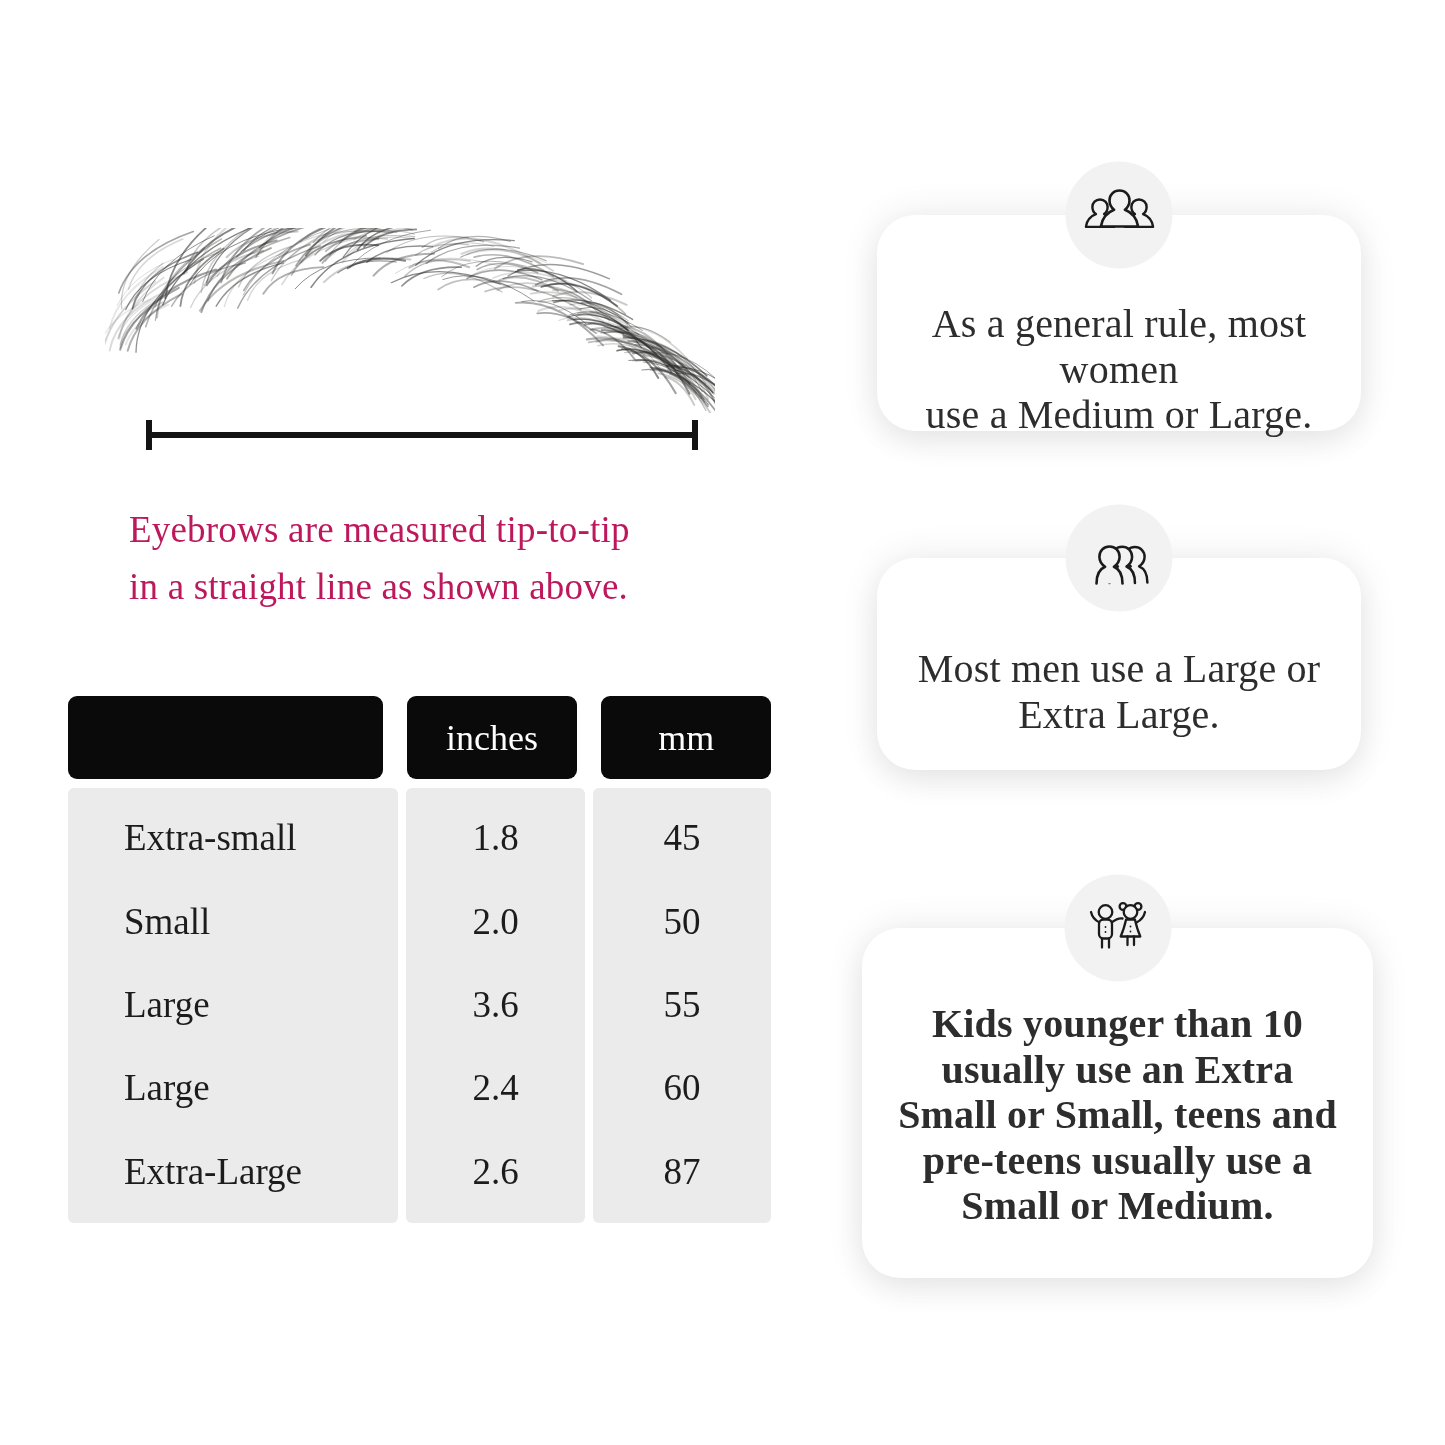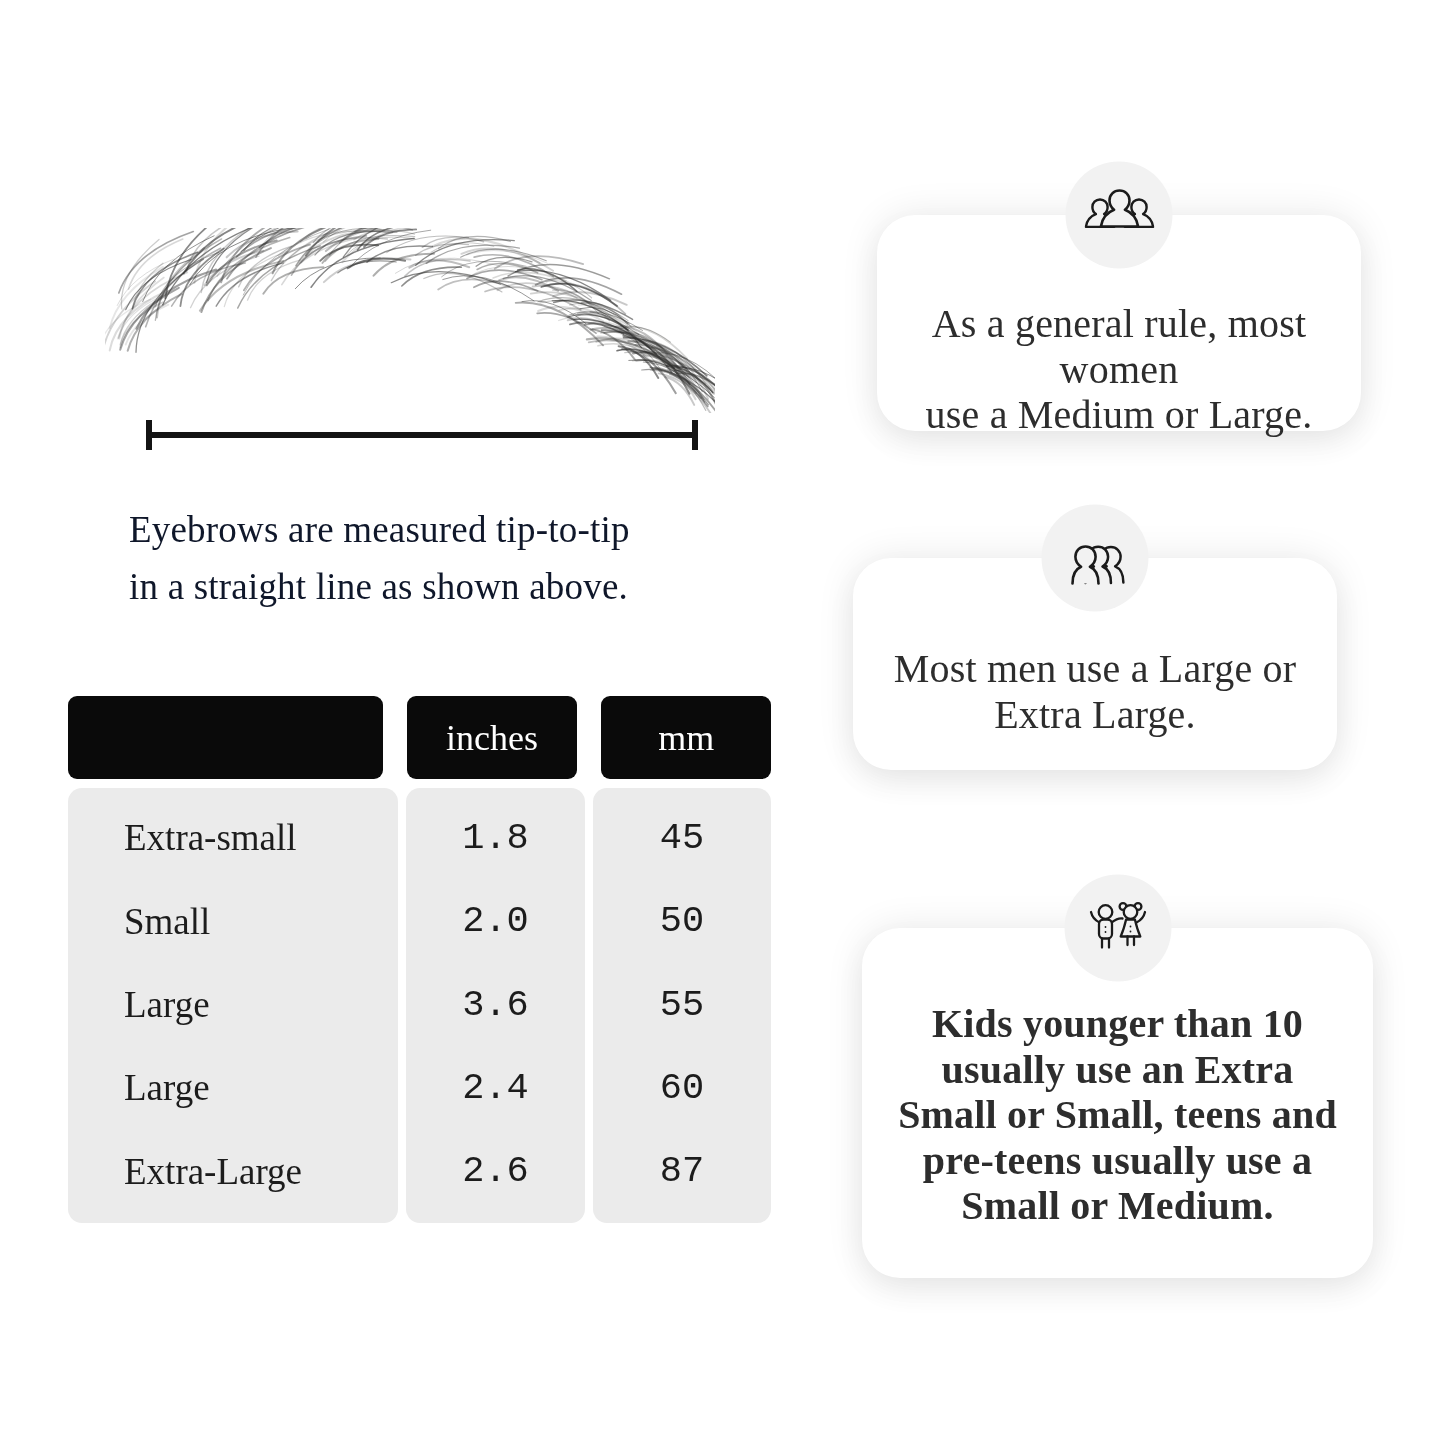--- a/index.html
+++ b/index.html
@@ -14,40 +14,40 @@
   *{margin:0;padding:0;box-sizing:border-box;}
   html,body{background:#ffffff;}
   body{width:1445px;height:1445px;overflow:hidden;
        font-family:"Liberation Serif","DejaVu Serif",serif;color:var(--text);}
   .canvas{position:relative;width:1445px;height:1445px;background:#ffffff;}
 
   
   .brow-wrap{position:absolute;left:105px;top:228px;width:610px;height:185px;}
   .measure-wrap{position:absolute;left:143px;top:417px;width:558px;height:36px;}
   .figure-caption{position:absolute;left:129px;top:501px;width:640px;
-      font-size:37px;line-height:57px;color:#0f172a;white-space:pre-line;letter-spacing:.2px;}
+      font-size:37px;line-height:57px;color:#be185d;white-space:pre-line;letter-spacing:.2px;}
 
   
   .size-table{position:absolute;left:68px;top:696px;width:703px;}
   .tbl-head{display:flex;gap:24px;}
   .tbl-head .hcell{height:83px;background:var(--table-header-bg);border-radius:9px;
       color:var(--table-header-text);font-size:36px;display:flex;align-items:center;justify-content:center;}
   .tbl-body{display:flex;gap:8px;margin-top:9px;}
-  .tbl-body .bcol{height:435px;background:var(--table-body-bg);border-radius:14px;
+  .tbl-body .bcol{height:435px;background:var(--table-body-bg);border-radius:6px;
       display:flex;flex-direction:column;padding:8px 0 10px 0;}
   .c1{width:330px;} .c2{width:179px;} .c3{width:178px;}
   .cell{flex:1;display:flex;align-items:center;font-size:37px;color:#1c1c1c;}
   .cell.label{justify-content:flex-start;padding-left:56px;}
-  .cell.num{justify-content:center;font-family:Liberation Mono, monospace;}
+  .cell.num{justify-content:center;}
 
   
   .info-card{position:absolute;background:var(--card-bg);border-radius:38px;
       box-shadow:0 0 38px rgba(0,0,0,.09),0 14px 30px rgba(0,0,0,.05);}
   .card-women{left:877px;top:215px;width:484px;height:216px;}
-  .card-men{left:853px;top:558px;width:484px;height:212px;}
+  .card-men{left:877px;top:558px;width:484px;height:212px;}
   .card-kids{left:862px;top:928px;width:511px;height:350px;font-weight:bold;}
   .icon-badge{position:absolute;left:50%;top:0;transform:translate(-50%,-50%);
       width:107px;height:107px;border-radius:50%;background:var(--badge-bg);
       display:flex;align-items:center;justify-content:center;}
   .card-text{width:100%;text-align:center;font-size:40px;line-height:45.5px;color:#2d2d2d;
       white-space:pre-line;letter-spacing:.2px;}
   .card-women .card-text{padding-top:86px;}
   .card-men .card-text{padding-top:88px;}
   .card-kids .card-text{padding-top:73px;}
   .icon-badge svg{width:70px;height:66px;}

